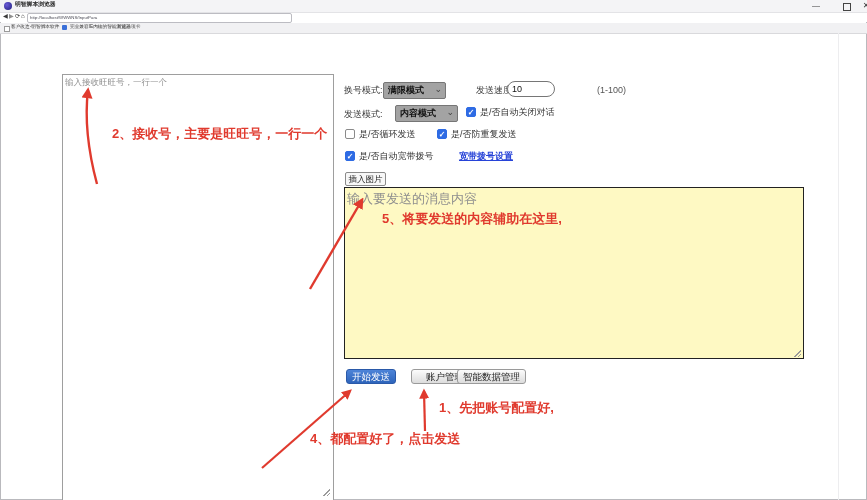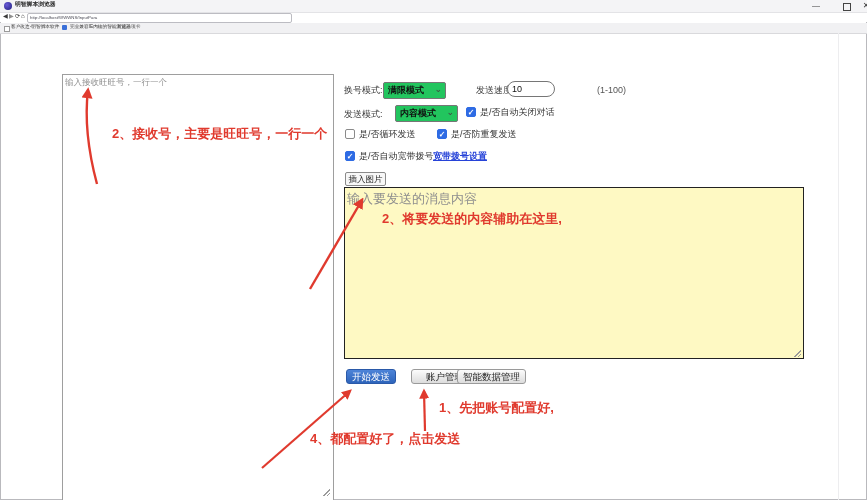--- a/index.html
+++ b/index.html
@@ -34,30 +34,30 @@
 
   
   .recipients{left:62px;top:74px;width:266px;height:421px;border:1px solid #9e9e9e;
     resize:none;outline:none;padding:2px;box-sizing:content-box;
     font-family:"Liberation Serif",serif;font-size:8.5px;color:#333;background:#fff;}
   textarea::placeholder{color:#8f8f8f;font-family:"Liberation Serif",serif;}
   .grip{background:repeating-linear-gradient(-45deg,transparent 0 1.5px,#9a9a9a 1.5px 2.5px);
     clip-path:polygon(100% 0,100% 100%,0 100%);}
 
   .flabel{font-size:9px;color:#3a3a3a;line-height:12px;}
-  .sel{border:1px solid #767676;border-radius:2px;background:#22c55e;height:15px;width:61px;}
+  .sel{border:1px solid #767676;border-radius:2px;background:#a3a3a3;height:15px;width:61px;}
   .sel .sval{position:absolute;left:4px;top:1px;font-size:9px;line-height:13px;color:#111;font-weight:bold;}
   .sel .chev{position:absolute;right:3px;top:0px;font-size:9px;color:#444;line-height:13px;}
   .speed{left:507px;top:81px;width:42px;height:14px;border:1px solid #767676;border-radius:8px;
     font-size:9px;padding:0 0 0 4px;outline:none;color:#111;}
   .cb{width:10px;height:10px;border:1px solid #8a8a8a;border-radius:2px;background:#fff;box-sizing:border-box;}
   .cb.on{background:#2e6be4;border-color:#2e6be4;}
   .cb .ck{display:block;color:#fff;font-size:8px;line-height:9px;text-align:center;font-weight:bold;}
   .cblabel{font-size:9px;color:#333;line-height:11px;}
-  .diallink{font-size:9px;font-weight:bold;color:#2743d8;text-decoration:underline;line-height:11px;}
+  .diallink{font-size:9px;font-weight:bold;color:#2743d8;text-decoration:underline;line-height:11px;padding-left:26px;}
 
   .imgbtn{left:345px;top:172px;width:41px;height:14px;background:#f7f7f7;border:1px solid #8a8a8a;
     border-radius:2px;font-size:8.5px;color:#222;line-height:11px;padding:0;cursor:pointer;
     font-family:"Liberation Sans",sans-serif;}
   .message{left:344px;top:187px;width:454px;height:166px;border:1.5px solid #222;
     resize:none;outline:none;padding:2px;font-family:"Liberation Serif",serif;font-size:13px;color:#333;background:#fef9c3;}
 
   .btn{height:15px;border-radius:3px;font-size:9.5px;line-height:13px;padding:0;cursor:pointer;
     font-family:"Liberation Sans",sans-serif;}
   .btn-primary{left:346px;top:369px;width:50px;color:#fff;border:1px solid #2a59a8;
@@ -135,21 +135,21 @@
 <button class="abs imgbtn">插入图片</button>
 
 <textarea class="abs message" placeholder="输入要发送的消息内容" style=""></textarea>
 <div class="abs grip" style="left:793px;top:349px;width:8px;height:8px;"></div>
 
 <button class="abs btn btn-primary">开始发送</button>
 <button class="abs btn btn-gray btn-account">账户管理</button>
 <button class="abs btn btn-gray btn-data">智能数据管理</button>
 
 <span class="abs note" style="left:112px;top:125px;">2、接收号，主要是旺旺号，一行一个</span>
-<span class="abs note" style="left:382px;top:210px;">2、将要发送的内容辅助在这里,</span>
+<span class="abs note" style="left:382px;top:210px;">5、将要发送的内容辅助在这里,</span>
 <span class="abs note" style="left:439px;top:399px;">1、先把账号配置好,</span>
 <span class="abs note" style="left:310px;top:430px;">4、都配置好了，点击发送</span>
 
 <svg class="abs arrows" width="867" height="500" viewBox="0 0 867 500">
   <defs>
     <marker id="ah" viewBox="0 0 10 10" refX="7.5" refY="5" markerWidth="4.6" markerHeight="4.6" orient="auto-start-reverse">
       <path d="M0,0 L10,5 L0,10 z" fill="#e03a2e"></path>
     </marker>
   </defs>
   <path d="M97,184 Q83,132 88,90" stroke="#e03a2e" stroke-width="2.4" fill="none" marker-end="url(#ah)"></path>

